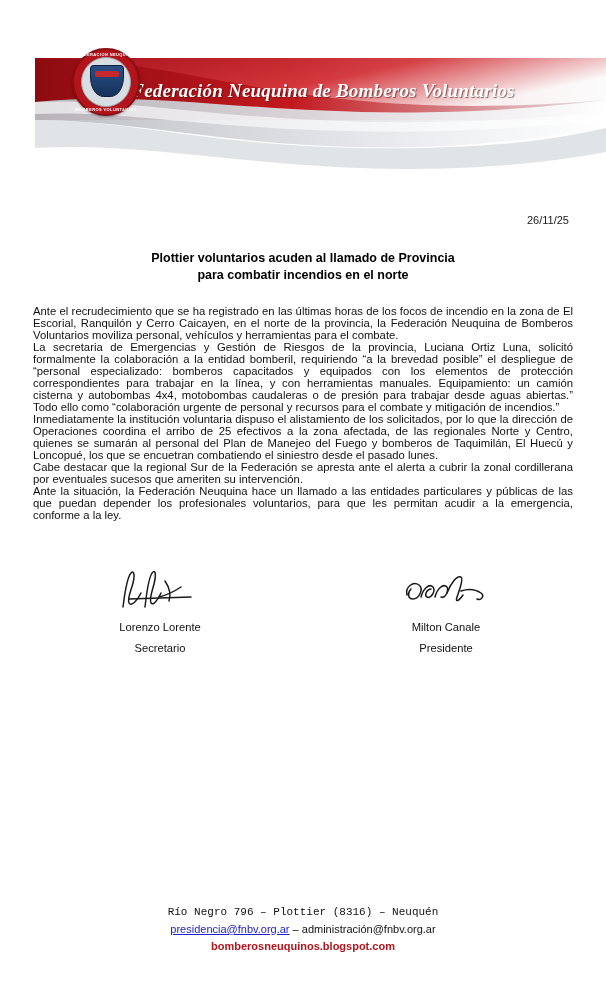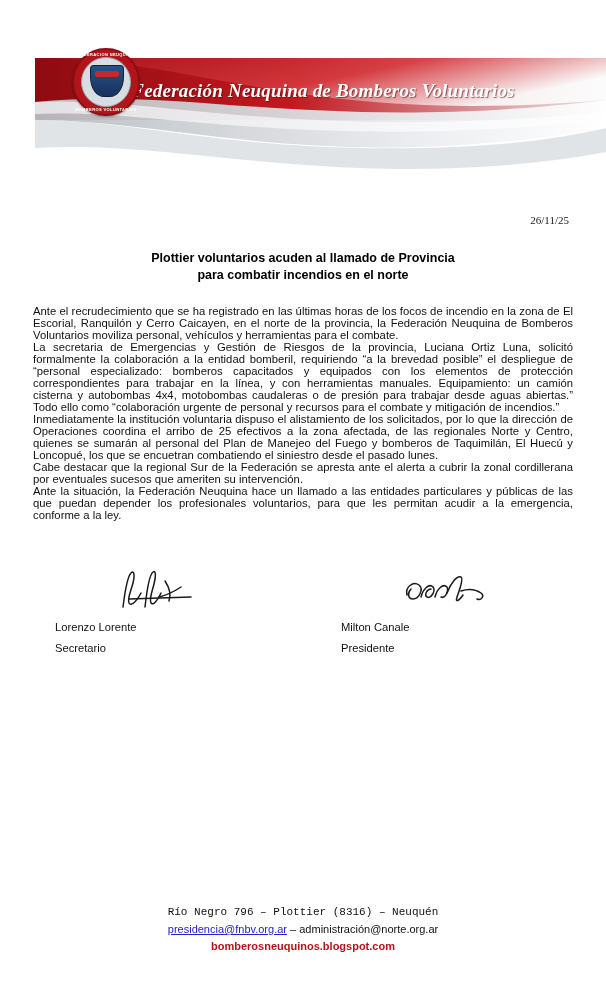--- a/index.html
+++ b/index.html
@@ -110,21 +110,21 @@
   .content {
     padding: 0 33px;
     box-sizing: border-box;
   }
   .date {
     text-align: right;
     font-size: 11px;
     color: #1a1a1a;
     margin-top: 36px;
     margin-right: 4px;
-    font-family: Liberation Serif, serif;
+    font-family: Liberation Sans, sans-serif;
   }
   .headline {
     text-align: center;
     font-size: 12.5px;
     font-weight: bold;
     color: #000;
     line-height: 17px;
     margin-top: 24px;
     margin-bottom: 0;
     padding: 0 28px;
@@ -149,21 +149,21 @@
 
   
   .signatures {
     display: flex;
     justify-content: space-between;
     margin-top: 44px;
     padding: 0 22px;
   }
   .sig-block {
     width: 210px;
-    text-align: left;
+    text-align: center;
   }
   .sig-mark {
     height: 46px;
     display: flex;
     align-items: flex-end;
     justify-content: center;
   }
   .sig-mark svg { display: block; }
   .sig-name {
     font-size: 11.2px;
@@ -296,17 +296,17 @@
           </svg>
         </div>
         <div class="sig-name">Milton Canale</div>
         <div class="sig-role">Presidente</div>
       </div>
     </div>
   </div>
 
   <div class="footer">
     <div class="footer-line">Río Negro 796 – Plottier (8316) – Neuquén</div>
-    <div class="footer-email-line"><a href="#">presidencia@fnbv.org.ar</a><span> – administración@norte.org.ar</span></div>
+    <div class="footer-email-line"><a href="#">presidencia@fnbv.org.ar</a><span> – administración@fnbv.org.ar</span></div>
     <div class="footer-blog">bomberosneuquinos.blogspot.com</div>
   </div>
 
 </div>
 
 </body></html>

